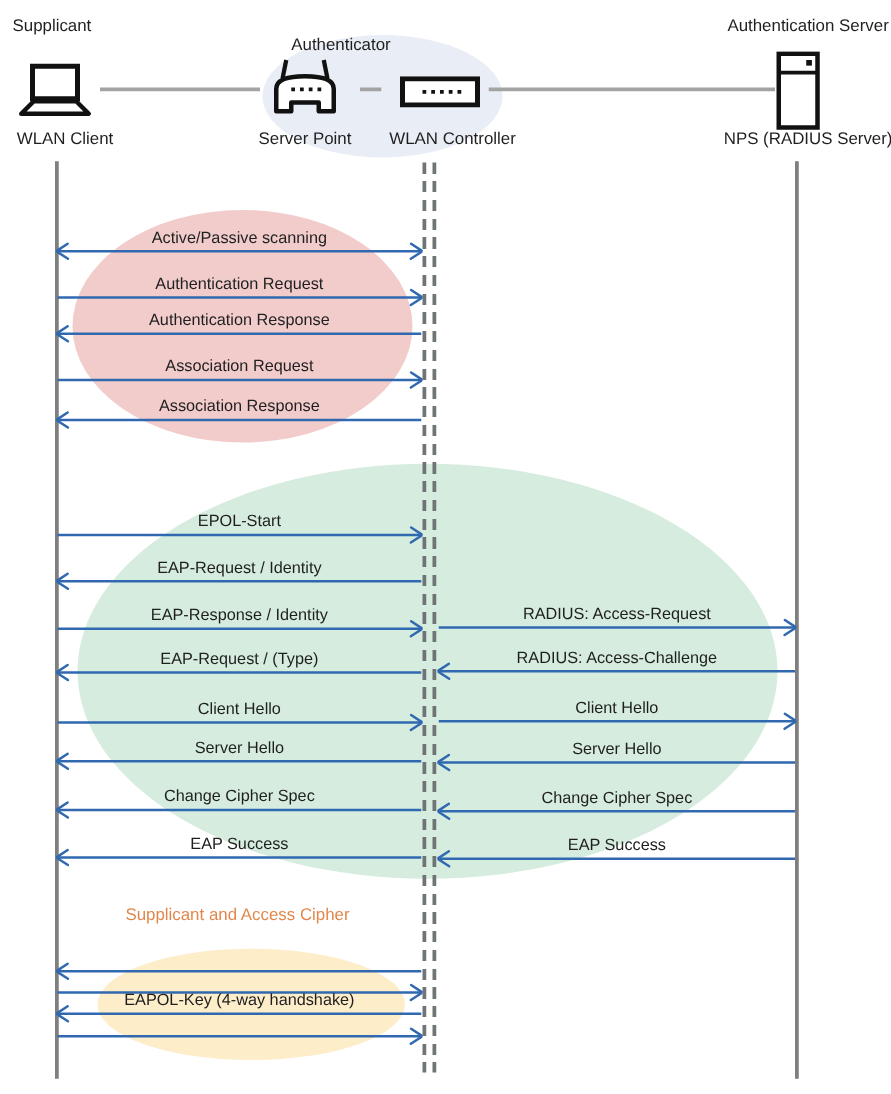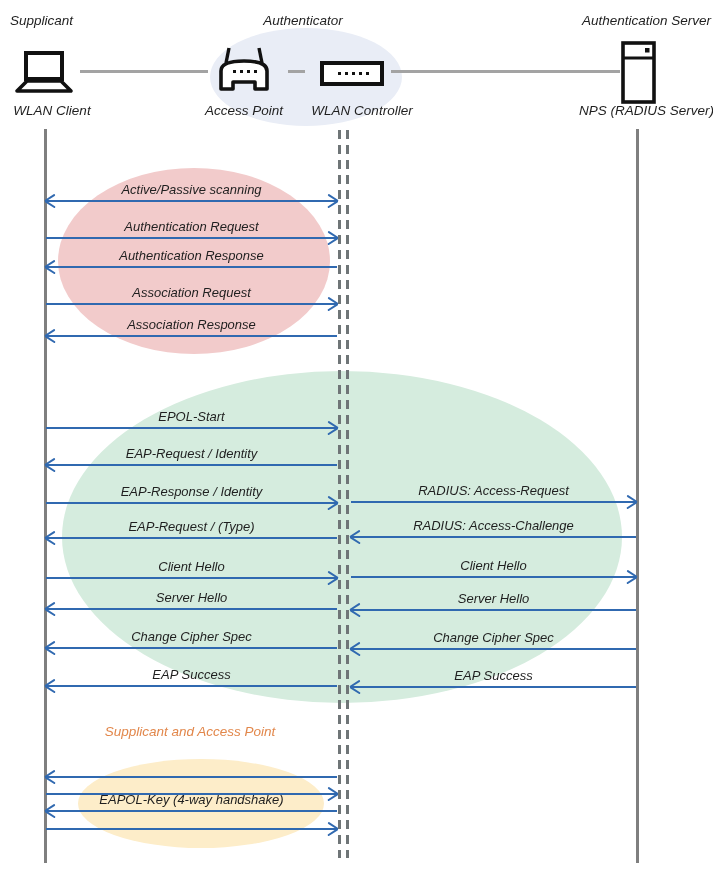--- a/index.html
+++ b/index.html
@@ -1,24 +1,24 @@
 <!DOCTYPE html>
 <html><head>
 <meta charset="utf-8">
 <style>
   html,body{margin:0;padding:0;background:#fff;}
   #stage{
     position:relative;width:713px;height:875px;background:#fff;overflow:hidden;
-    font-family:"Liberation Sans", sans-serif;color:#1f1f1f;font-style:italic;
+    font-family:"Liberation Sans", sans-serif;color:#1f1f1f;
     --arrow:#3069B0; --lifeline:#7F7F7F; --dash:#6F7577; --connector:#A3A3A3;
   }
   
   .role{position:absolute;top:13px;font-size:13.5px;white-space:nowrap;}
   #role-supplicant{left:10px;}
-  #role-authenticator{left:233px;width:140px;text-align:center;}
+  #role-authenticator{left:233px;width:140px;margin-top:15px;}
   #role-server{left:551px;width:160px;text-align:right;}
   
   .dev{position:absolute;top:103px;font-size:13.5px;white-space:nowrap;}
   #dev-client{left:0;width:104px;text-align:center;}
   #dev-ap{left:184px;width:120px;text-align:center;}
   #dev-ctrl{left:302px;width:120px;text-align:center;}
   #dev-nps{left:554px;width:160px;text-align:right;}
   
   .connector{position:absolute;top:70px;height:3px;background:var(--connector);}
   #conn1{left:80px;width:128px;}
@@ -99,35 +99,35 @@
   </div>
   <div class="icon" style="left:620px;top:41px;">
     <svg width="38" height="64" viewBox="0 0 38 64">
       <rect x="3" y="2" width="31" height="59" fill="#fff" stroke="#111" stroke-width="3.6"></rect>
       <line x1="3" y1="17" x2="34" y2="17" stroke="#111" stroke-width="3"></line>
       <rect x="25" y="7" width="4.5" height="4.5" fill="#111"></rect>
     </svg>
   </div>
 
   <div class="dev" id="dev-client">WLAN Client</div>
-  <div class="dev" id="dev-ap">Access Point</div>
+  <div class="dev" id="dev-ap">Server Point</div>
   <div class="dev" id="dev-ctrl">WLAN Controller</div>
   <div class="dev" id="dev-nps">NPS (RADIUS Server)</div>
 
   <div class="ellipse" id="ellipse-red" style="left: 58px; top: 168px; width: 272px; height: 186px; background: rgb(242, 203, 203);"></div>
   <div class="ellipse" id="ellipse-green" style="left: 62px; top: 371px; width: 560px; height: 332px; background: rgb(213, 236, 222);"></div>
   <div class="ellipse" id="ellipse-yellow" style="left: 78px; top: 759px; width: 246px; height: 89px; background: rgb(253, 237, 201);"></div>
 
   <div class="lifeline" id="lifeline-supplicant"></div>
   <div class="dashline" id="dashline-1"></div>
   <div class="dashline" id="dashline-2"></div>
   <div class="lifeline" id="lifeline-server"></div>
 
   <div class="phase-title" id="title-keyx" style="left: 60px; top: 722px; width: 260px; line-height: 19px; color: rgb(226, 135, 75);">
-    <div>Supplicant and Access Point</div>
+    <div>Supplicant and Access Cipher</div>
   </div>
 
   <div id="messages">
       <div class="msg" style="left: 46px; width: 291px; top: 201px;">
         <div class="msg-line"></div>
         <span class="chev r"></span>
         <span class="chev l"></span>
         <div class="msg-label">Active/Passive scanning</div>
       </div>
       <div class="msg" style="left: 46px; width: 291px; top: 238px;">

